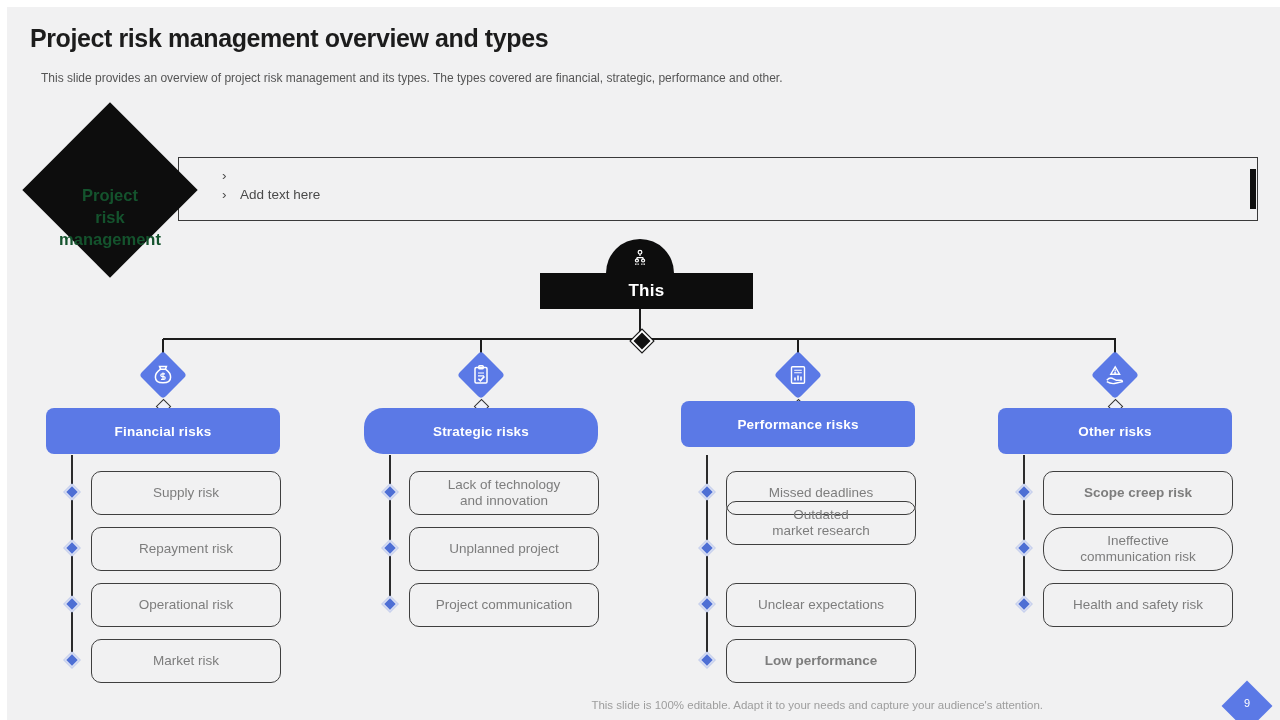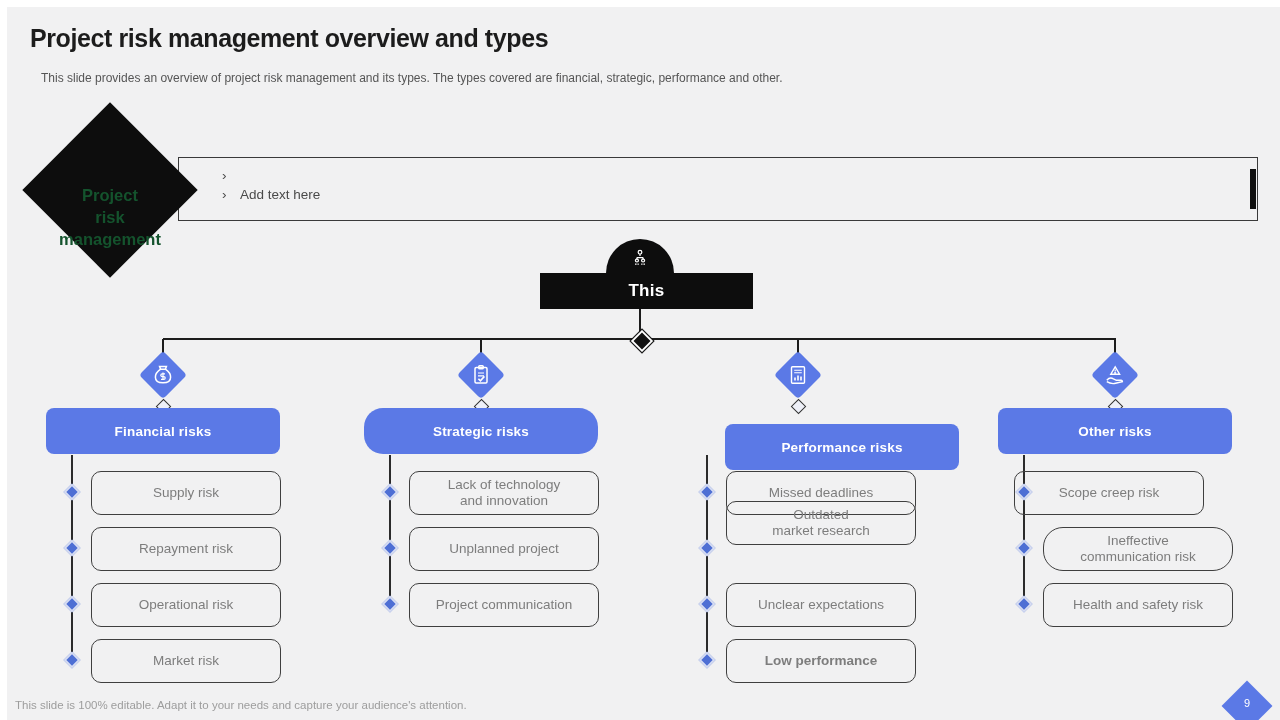--- a/index.html
+++ b/index.html
@@ -44,21 +44,21 @@
   .joint{width:9px;height:9px;background:#eef0f8;border:1px solid #333;transform:rotate(45deg);}
   .col-header{width:234px;height:46px;background:#5b79e6;border-radius:8px;color:#fff;
     font-weight:bold;font-size:13.5px;display:flex;align-items:center;justify-content:center;letter-spacing:0.2px;}
   .rail{width:2px;background:#2b2b2b;}
   .rail-diamond{width:8px;height:8px;background:#4e6fd4;border:2px solid #d7ddf2;transform:rotate(45deg);}
   .item-box{width:188px;height:42px;border:1px solid #3f3f3f;border-radius:10px;
     display:flex;align-items:center;justify-content:center;text-align:center;
     color:#7d7d7d;font-size:13.5px;line-height:16px;white-space:pre-line;}
 
   
-  .footer-note{left:15px;top:699px;width:1043px;text-align:left;font-size:11.5px;color:#9d9d9d;}
+  .footer-note{left:0;top:699px;width:1043px;text-align:right;font-size:11.5px;color:#9d9d9d;}
   .page-diamond{left:1229px;top:688px;width:36px;height:36px;background:#5b79e6;transform:rotate(45deg);}
   .page-num{left:1229px;top:697px;width:36px;text-align:center;color:#ffffff;font-size:11px;}
 </style>
 </head>
 <body>
 
 <div class="abs edge-top"></div>
 <div class="abs edge-left"></div>
 
 <div class="abs title">Project risk management overview and types</div>
@@ -135,21 +135,21 @@
 <div class="abs item-box" style="left:409px;top:527px;">Unplanned project</div>
 <div class="abs item-box" style="left:409px;top:583px;">Project communication</div>
 
 <div class="abs branch-diamond" style="left:781px;top:358px;"></div>
 <svg class="abs branch-icon" style="left:786px;top:363px;" viewBox="0 0 24 24" fill="none" stroke="#ffffff" stroke-width="1.4">
   <rect x="5.5" y="3.8" width="13" height="16.4" rx="1"></rect>
   <path d="M8.2 7.2 h7.6 M8.2 9.8 h7.6" stroke-width="1.1"></path>
   <path d="M9 17.6 v-3 M12 17.6 v-5 M15 17.6 v-4" stroke-width="1.6"></path>
 </svg>
 <div class="abs joint" style="left:793px;top:401px;"></div>
-<div class="abs col-header" style="left:681px;top:424px;margin-left:44px;">Performance risks</div>
+<div class="abs col-header" style="left:681px;top:401px;">Performance risks</div>
 <div class="abs rail" style="left:706px;top:455px;height:206px;"></div>
 <div class="abs rail-diamond" style="left:701px;top:486px;"></div>
 <div class="abs rail-diamond" style="left:701px;top:542px;"></div>
 <div class="abs rail-diamond" style="left:701px;top:598px;"></div>
 <div class="abs rail-diamond" style="left:701px;top:654px;"></div>
 <div class="abs item-box" style="left:726px;top:471px;">Missed deadlines</div>
 <div class="abs item-box" style="left:726px;top:501px;">Outdated
 market research</div>
 <div class="abs item-box" style="left:726px;top:583px;">Unclear expectations</div>
 <div class="abs item-box" style="left:726px;top:639px;font-weight:bold;">Low performance</div>
@@ -160,20 +160,20 @@
   <path d="M12.2 6.4 v2.2" stroke-width="1.2"></path>
   <circle cx="12.2" cy="9.9" r="0.4" fill="#ffffff"></circle>
   <path d="M3.8 17.2 q3 -3.4 6.6 -1.4 l3 1.5 h4.6 q1.6 0.1 1.4 1.4 l-6.8 1.6 q-4.6 1 -8.8 -1.6"></path>
 </svg>
 <div class="abs joint" style="left:1110px;top:401px;"></div>
 <div class="abs col-header" style="left:998px;top:408px;">Other risks</div>
 <div class="abs rail" style="left:1023px;top:455px;height:150px;"></div>
 <div class="abs rail-diamond" style="left:1018px;top:486px;"></div>
 <div class="abs rail-diamond" style="left:1018px;top:542px;"></div>
 <div class="abs rail-diamond" style="left:1018px;top:598px;"></div>
-<div class="abs item-box" style="left:1014px;top:471px;">Scope creep risk</div>
+<div class="abs item-box" style="left:1043px;top:471px;font-weight:bold;">Scope creep risk</div>
 <div class="abs item-box" style="left:1043px;top:527px;border-radius:20px;">Ineffective
 communication risk</div>
 <div class="abs item-box" style="left:1043px;top:583px;">Health and safety risk</div>
 
 <div class="abs footer-note">This slide is 100% editable. Adapt it to your needs and capture your audience's attention.</div>
 <div class="abs page-diamond"></div>
 <div class="abs page-num">9</div>
 
 </body></html>

